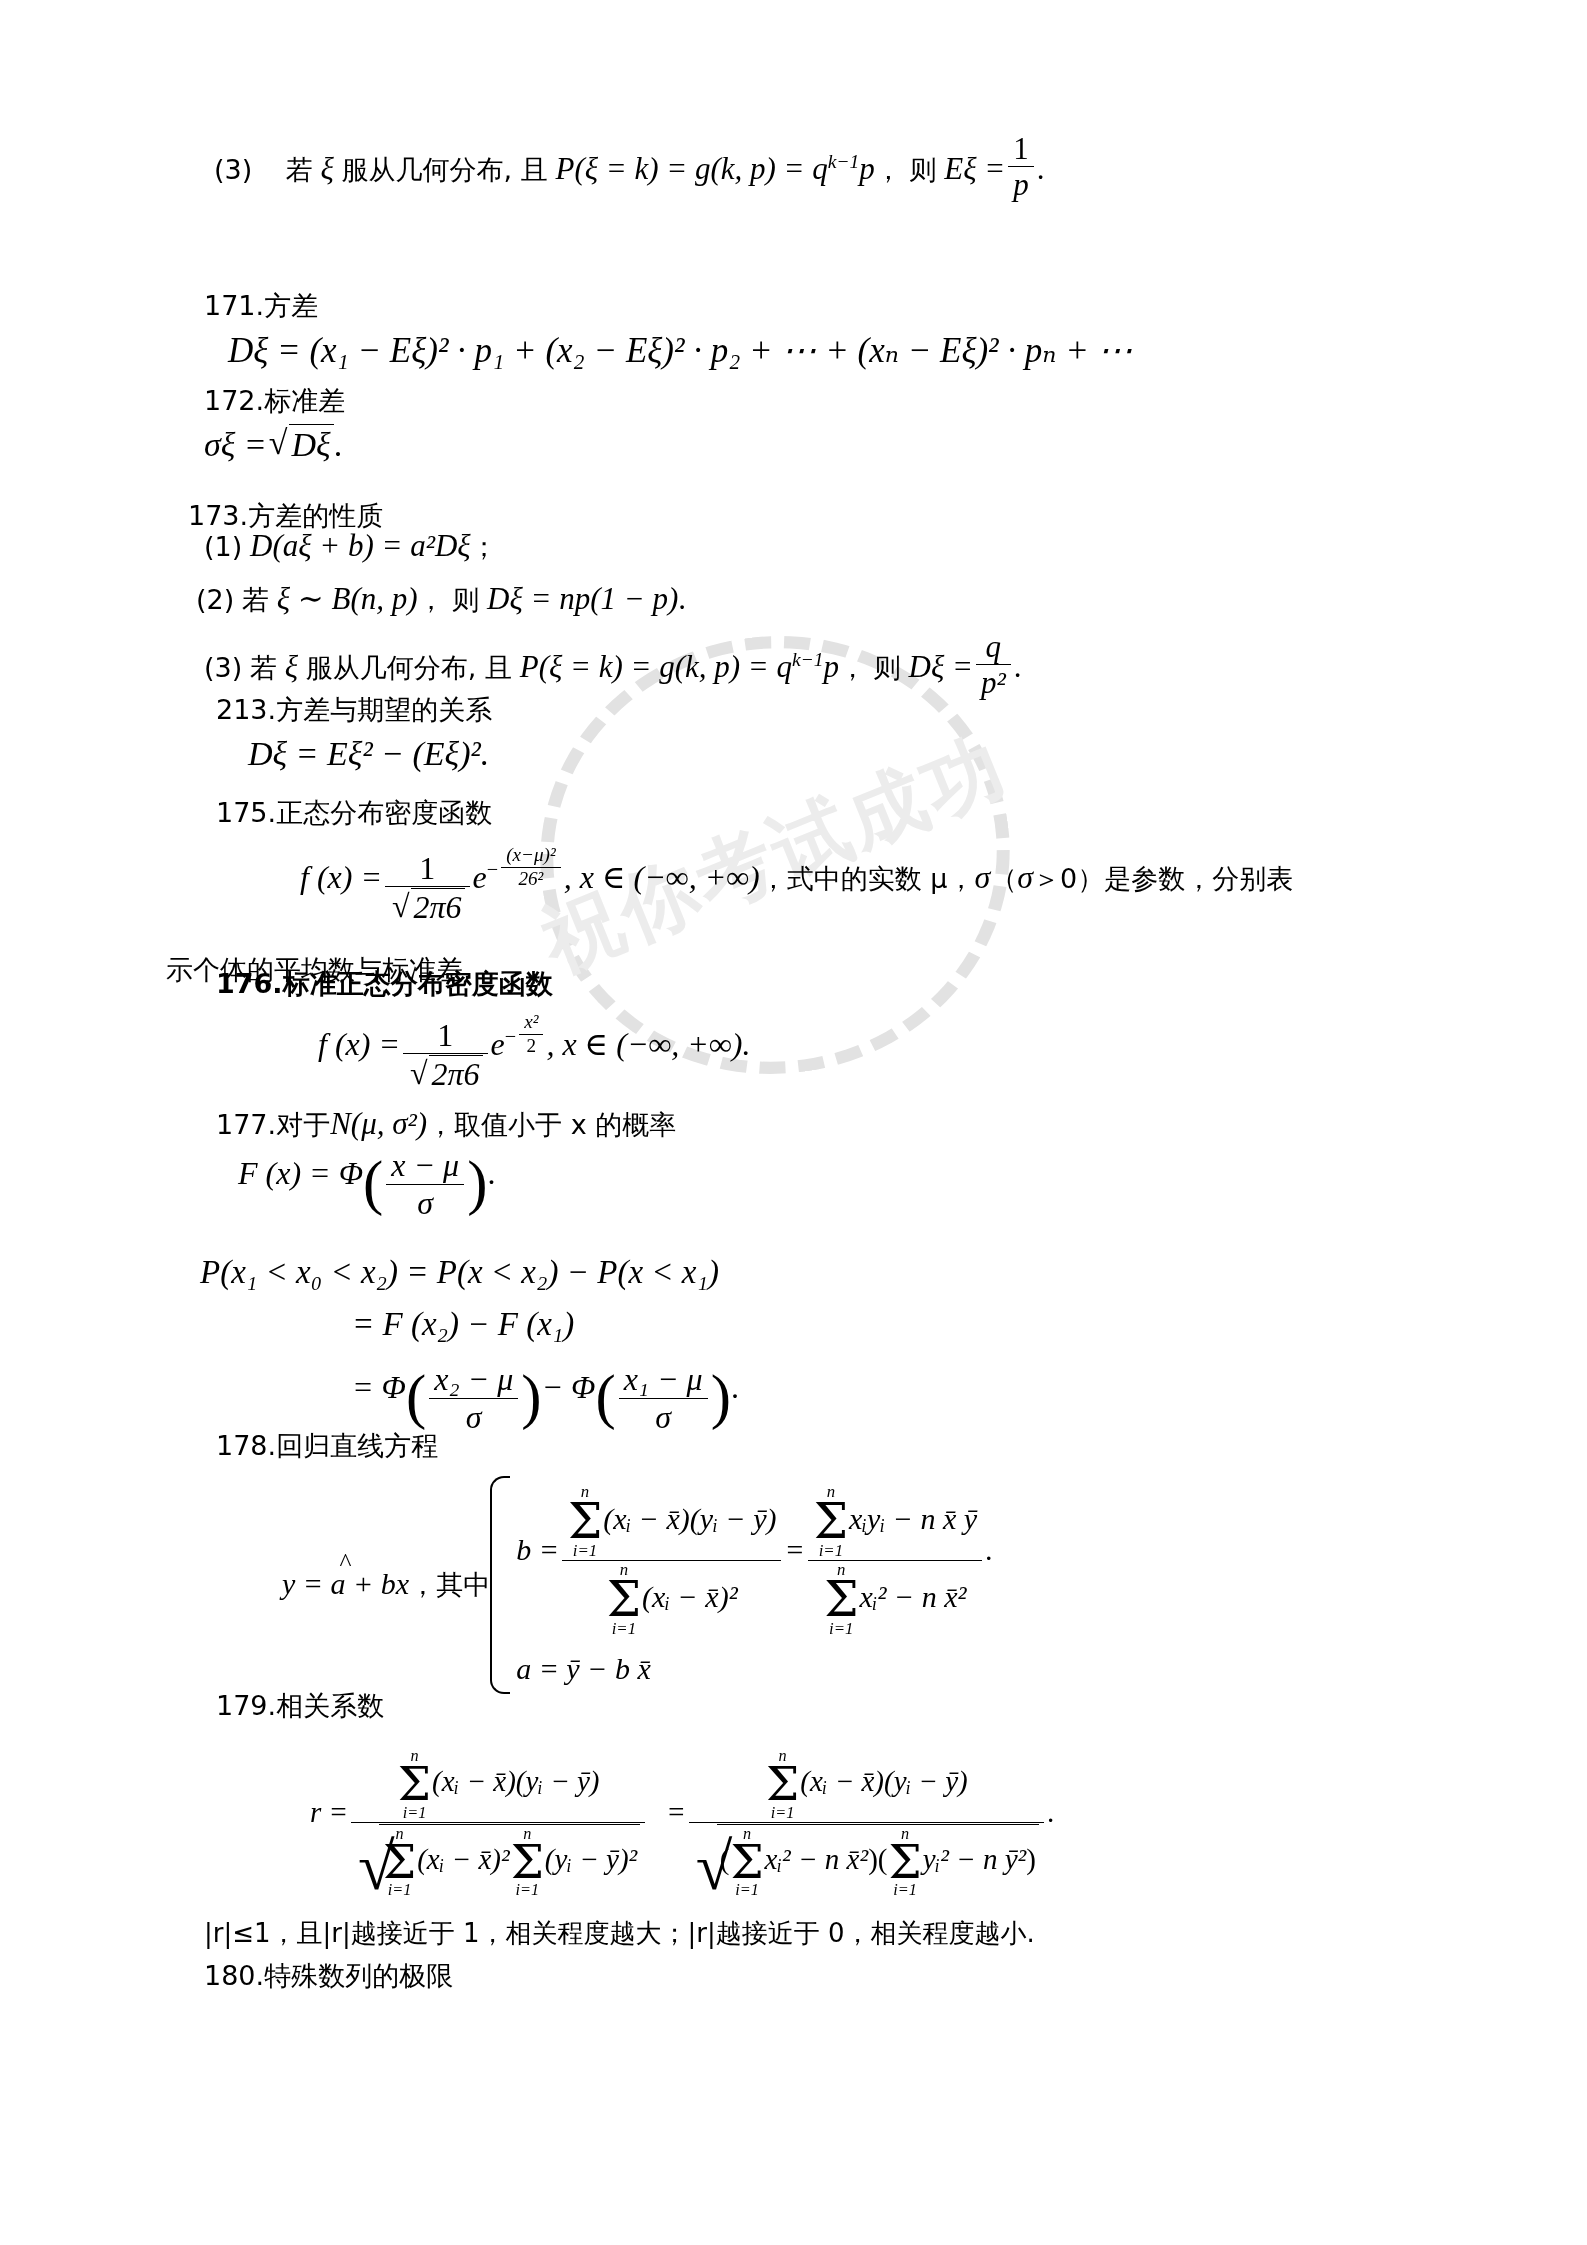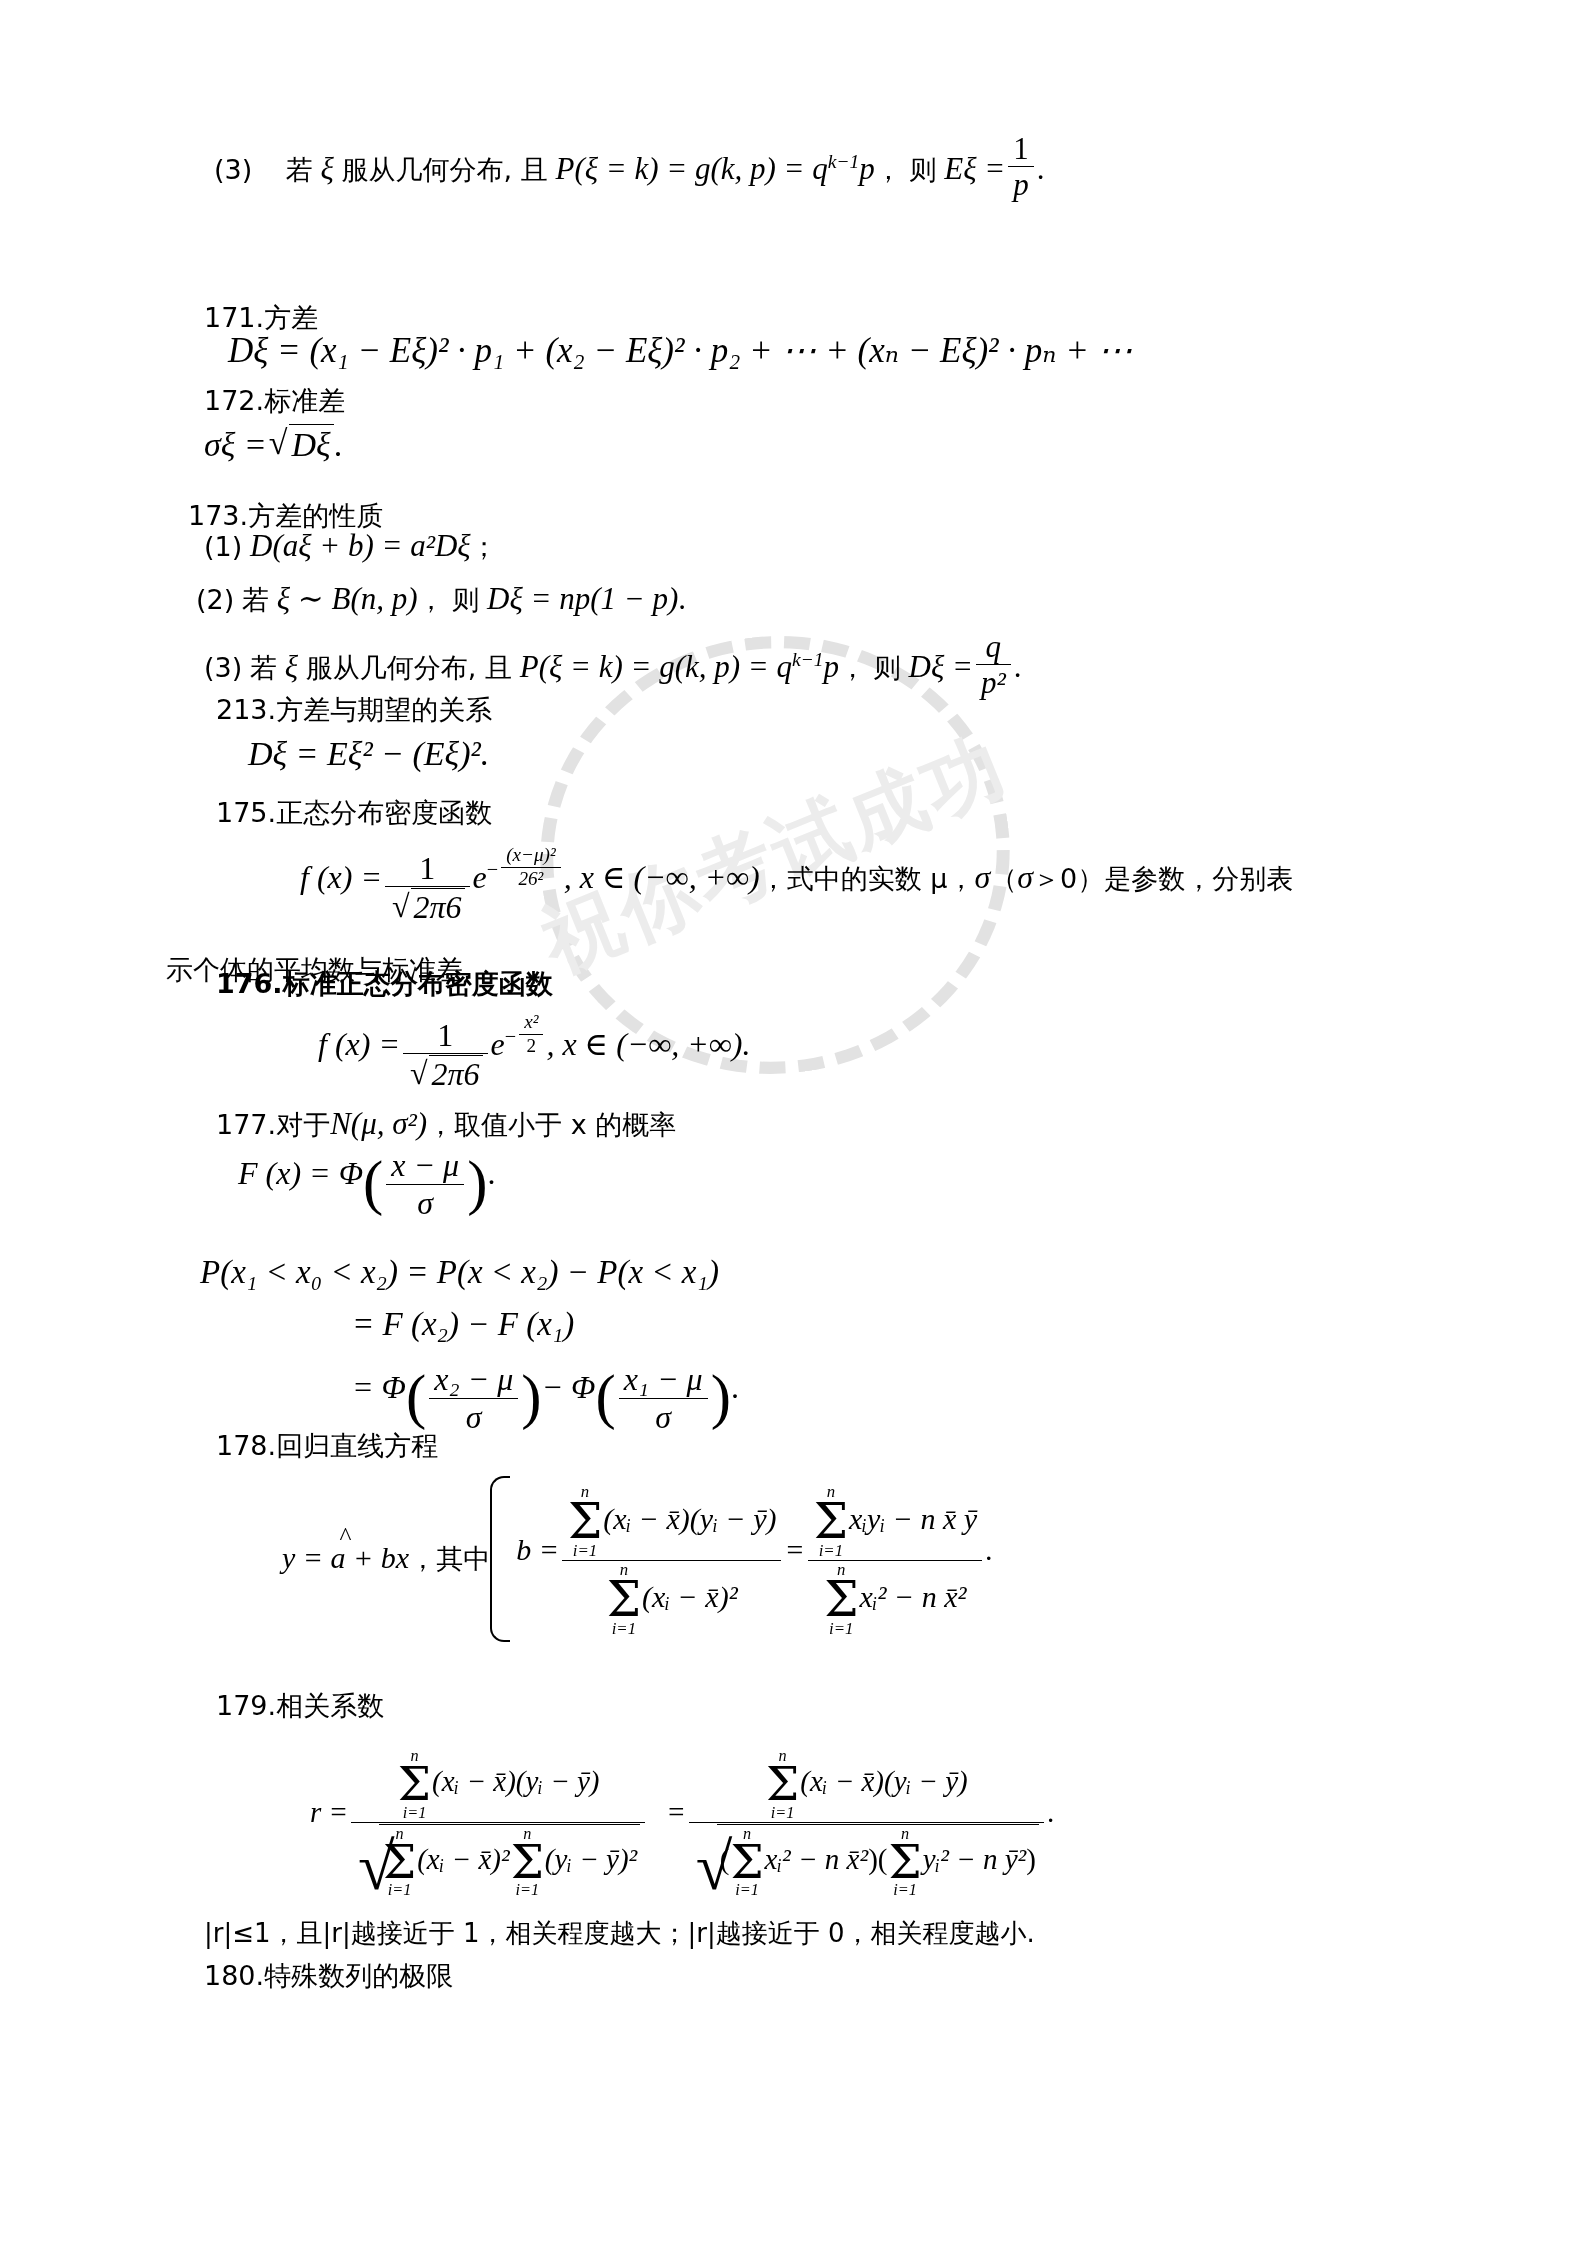--- a/index.html
+++ b/index.html
@@ -201,21 +201,21 @@
       <span class="cn">(3)</span>
       <span style="display:inline-block;width:18px"></span>
       <span class="cn">若</span>
       <i>ξ</i>
       <span class="cn">服从几何分布, 且</span>
       <i>P(ξ = k) = g(k, p) = q</i><sup class="it">k−1</sup><i>p</i><span class="cn">，</span>
       <span class="cn">则</span>
       <i>Eξ =</i><span class="frac"><span class="num">1</span><span class="den it">p</span></span><span>.</span>
     </div>
 
-    <div class="blk cn" style="left:204px; top:300px;">
+    <div class="blk cn" style="left:204px; top:288px;">
       <span>171.</span><span>方差</span>
     </div>
 
     <div class="blk mathline it" style="left:228px; top:330px; font-size:35px;">
       <span>Dξ = (x₁ − Eξ)² · p₁ + (x₂ − Eξ)² · p₂ + ⋯ + (xₙ − Eξ)² · pₙ + ⋯</span>
     </div>
 
     <div class="blk cn" style="left:204px; top:383px;">
       <span>172.</span><span>标准差</span>
     </div>
@@ -305,20 +305,23 @@
 
     <div class="blk mathline" style="left:282px; top:1476px; font-size:30px;">
       <span style="display:inline-block; vertical-align:middle;">
         <span class="hat"><span class="cap">^</span><i>y = a + bx</i></span><span class="cn">，</span><span class="cn">其中</span>
       </span><span class="sys"><span class="brace"></span><span class="rows">
 
         <span class="sysrow" style="padding:8px 0 4px 0;">
           <i>b =</i><span class="frac big" style="vertical-align:-1.55em;"><span class="num"><span class="sum"><span class="top">n</span><span class="big">Σ</span><span class="bot">i=1</span></span><i>(xᵢ − x̄)(yᵢ − ȳ)</i></span><span class="den"><span class="sum"><span class="top">n</span><span class="big">Σ</span><span class="bot">i=1</span></span><i>(xᵢ − x̄)²</i></span></span><i>=</i><span class="frac big" style="vertical-align:-1.55em;"><span class="num"><span class="sum"><span class="top">n</span><span class="big">Σ</span><span class="bot">i=1</span></span><i>xᵢyᵢ − n x̄ ȳ</i></span><span class="den"><span class="sum"><span class="top">n</span><span class="big">Σ</span><span class="bot">i=1</span></span><i>xᵢ² − n x̄²</i></span></span><span>.</span>
         </span>
 
+        <span class="sysrow" style="padding:10px 0 8px 0;">
+          <i>a = ȳ − b x̄</i>
+        </span>
 
       </span></span>
     </div>
 
     <div class="blk cn" style="left:216px; top:1688px;">
       <span>179.</span><span>相关系数</span>
     </div>
 
     <div class="blk mathline" style="left:310px; top:1748px; font-size:29px;">
       <i>r =</i><span class="frac big" style="vertical-align:-1.6em;">

